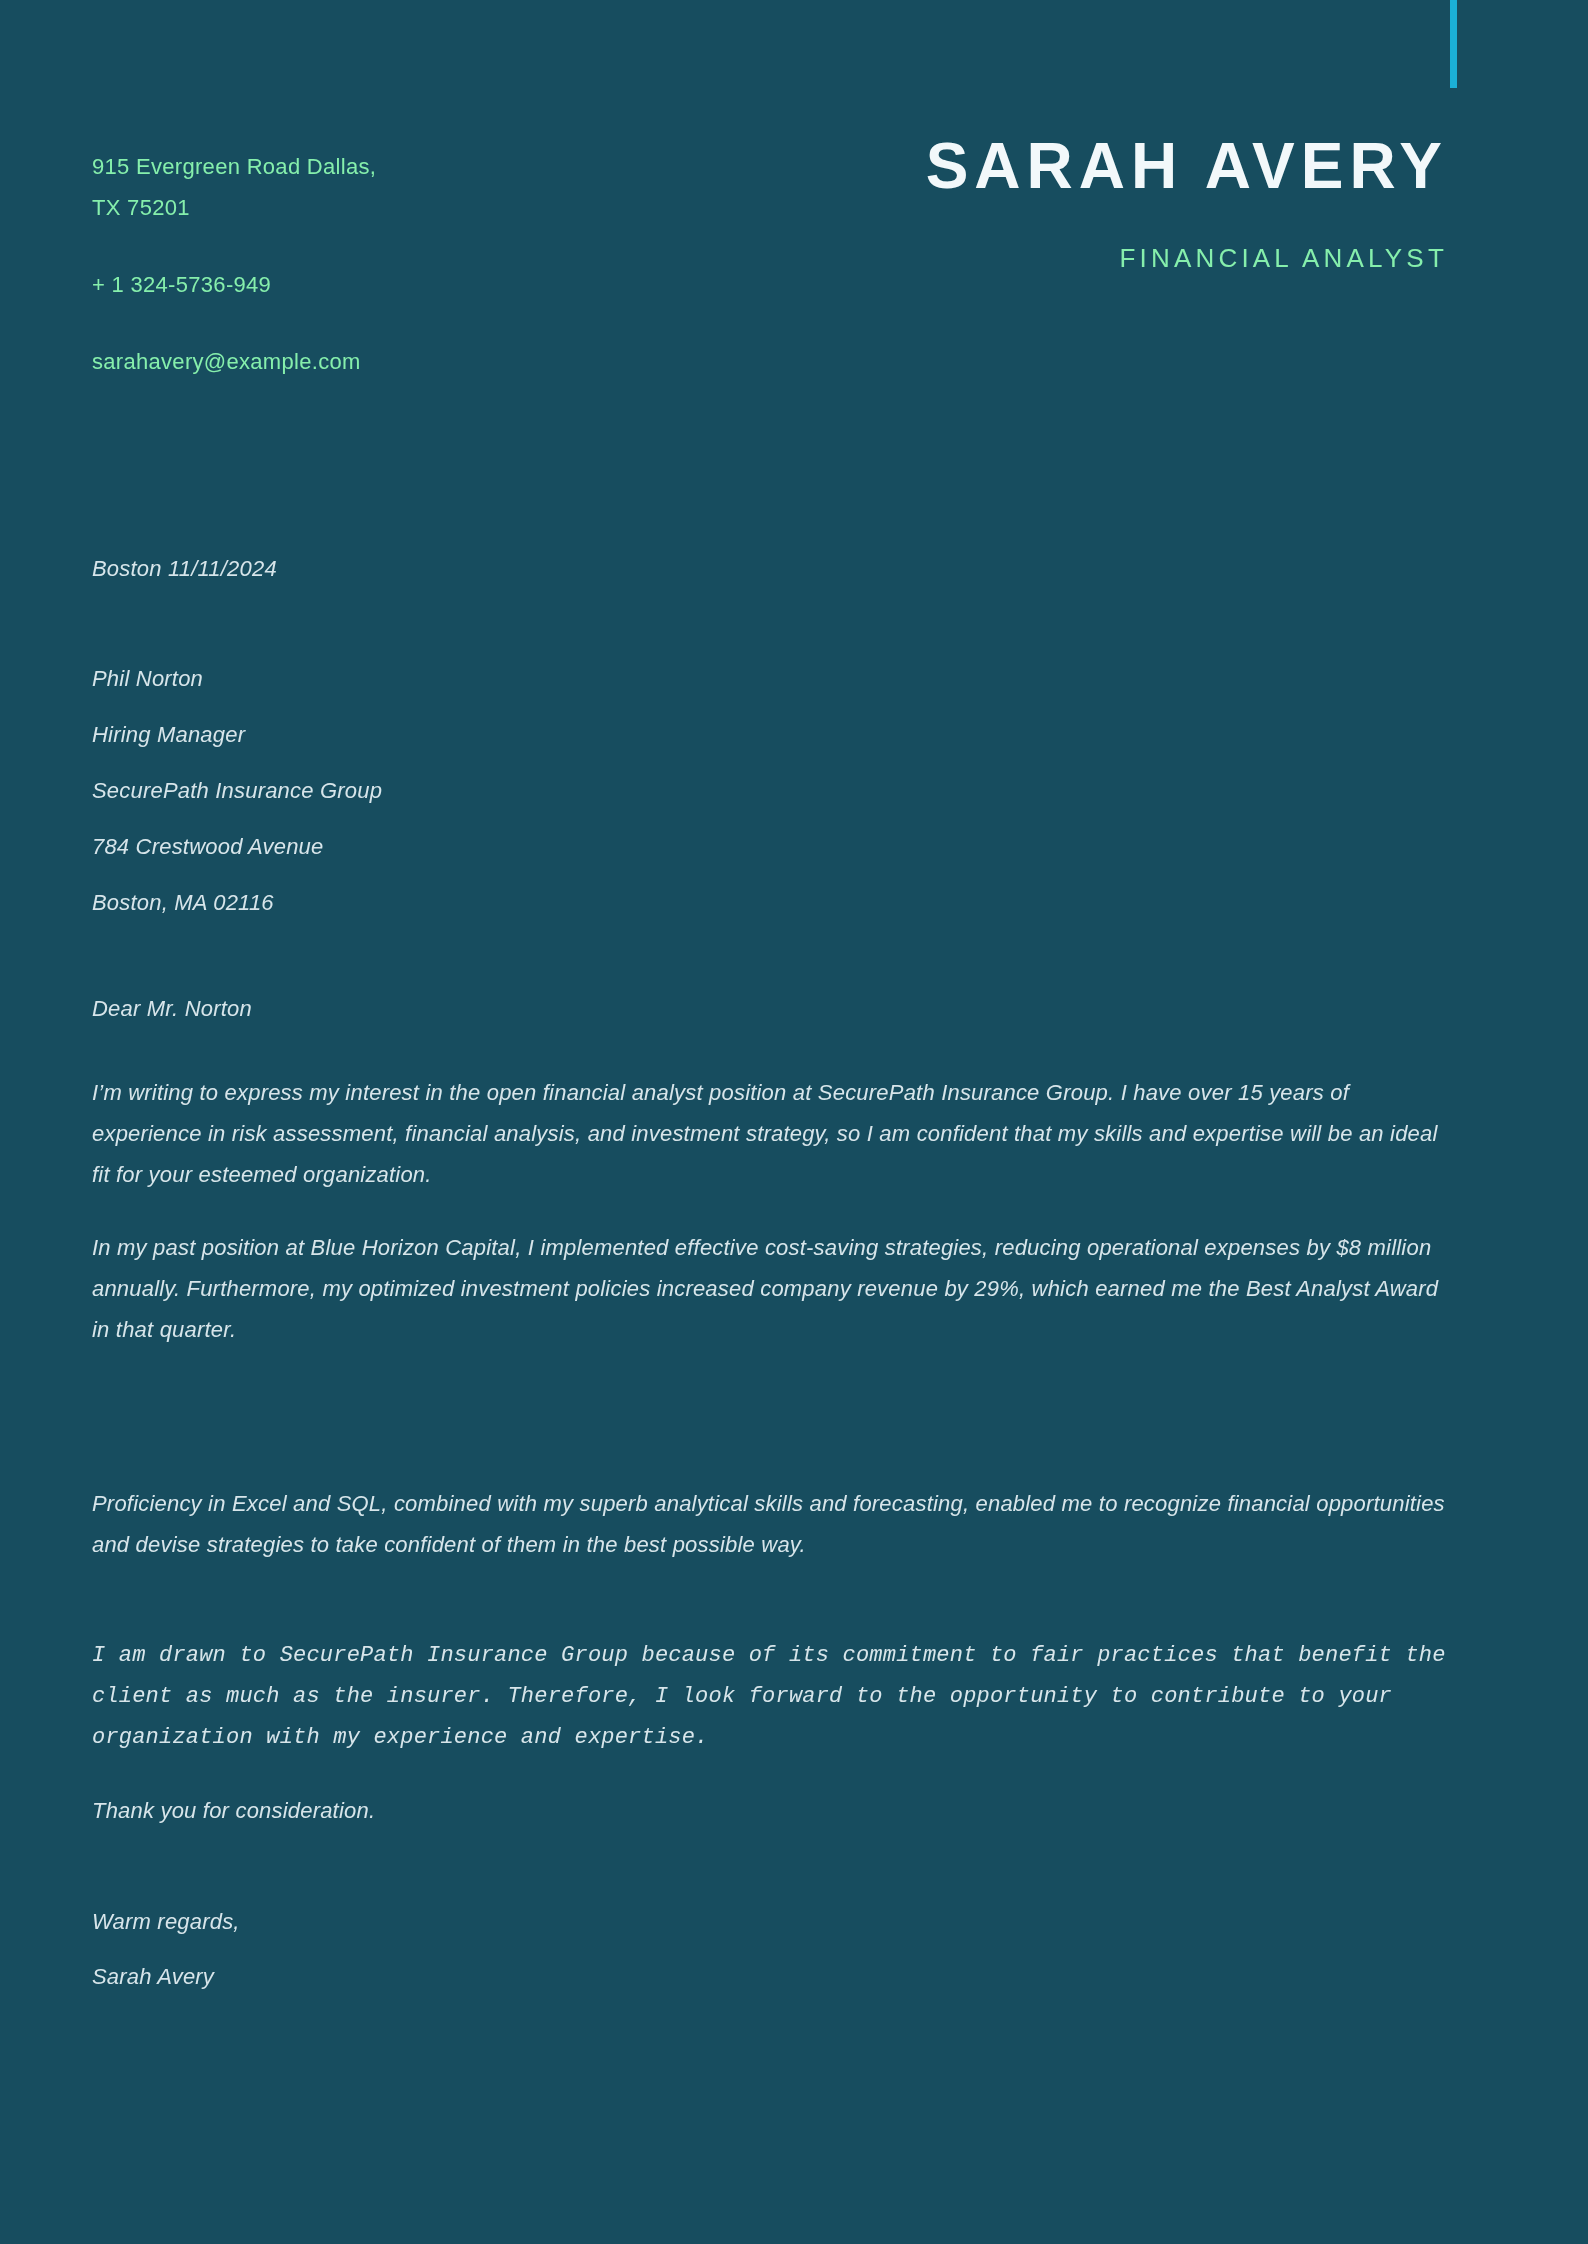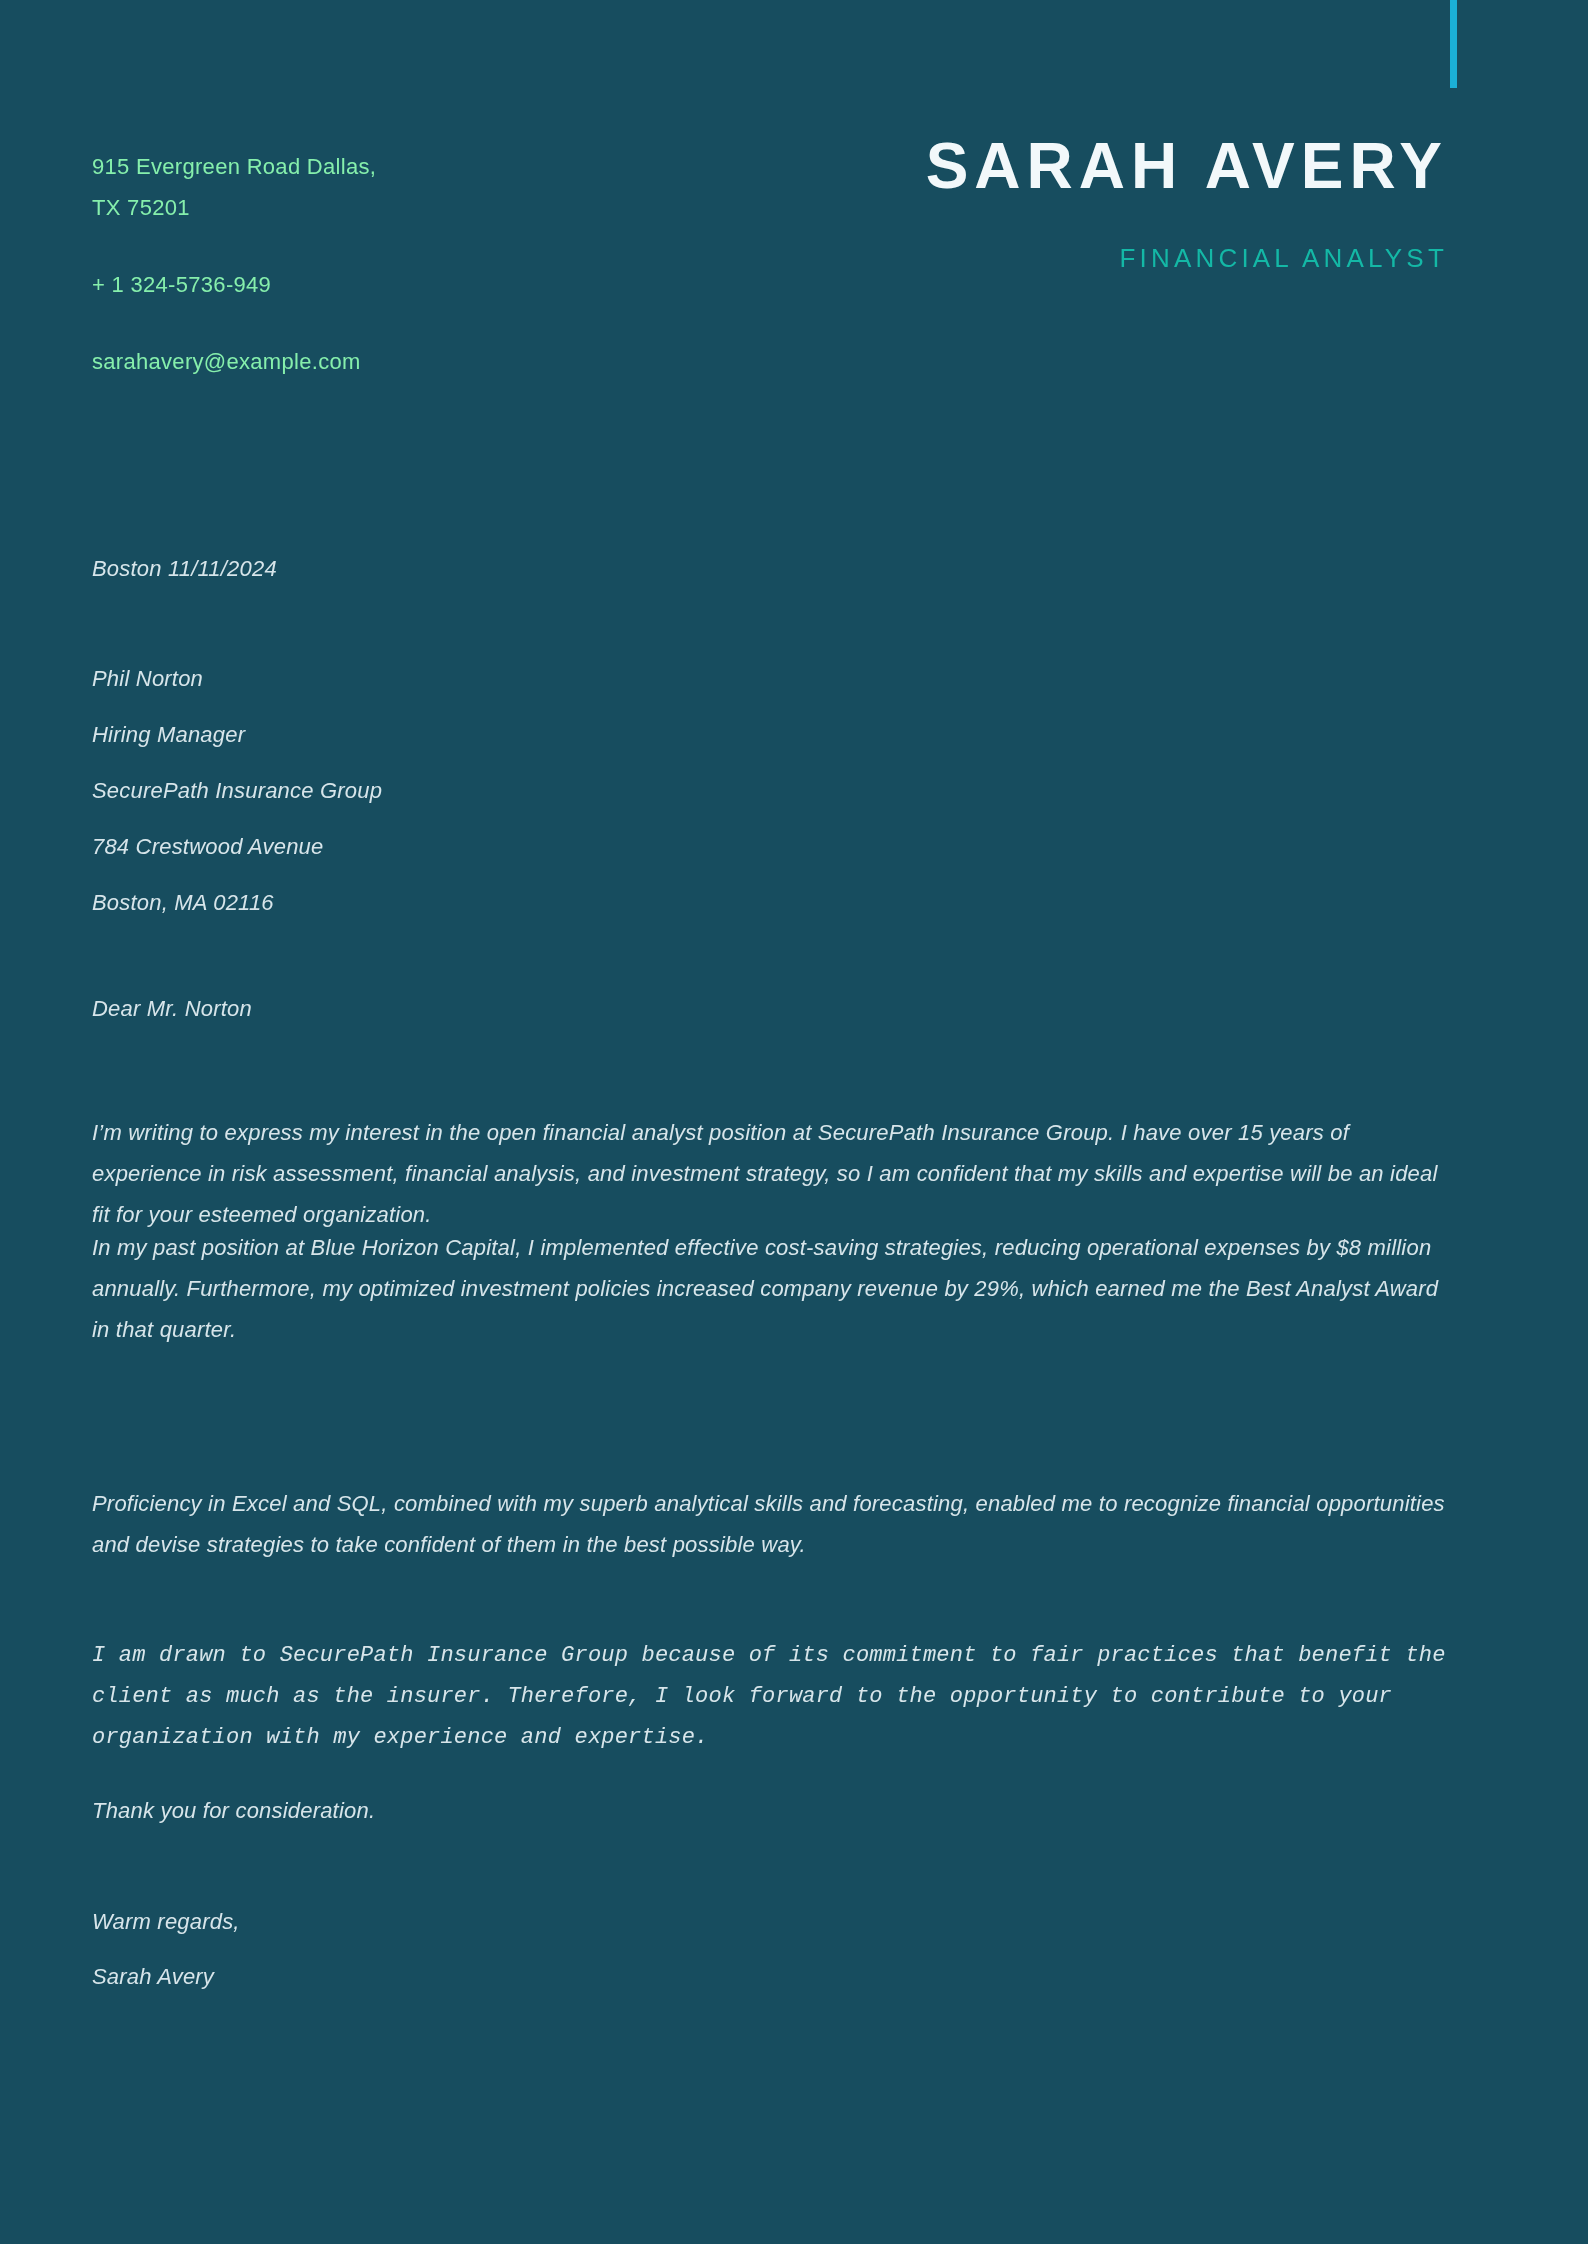--- a/index.html
+++ b/index.html
@@ -51,39 +51,39 @@
     letter-spacing: 6px;
     line-height: 1;
     white-space: nowrap;
   }
   .header .role {
     margin-top: 47px;
     font-size: 26px;
     font-weight: 400;
     letter-spacing: 4.2px;
     line-height: 1;
-    color: #14b8a6;
+    color: #86efac;
     white-space: nowrap;
   }
 
   
   .letter-text {
     position: absolute;
     left: 92px;
     width: 1356px;
     color: #D7E5EA;
     font-style: italic;
     font-size: 22px;
     line-height: 41px;
     letter-spacing: 0.2px;
   }
   .date-block     { top: 540px; margin-top: 8px; }
   .recipient-block{ top: 651px; line-height: 56px; }
   .salutation-block { top: 988px; }
-  .para-1 { top: 1112px; }
+  .para-1 { top: 1072px; }
   .para-2 { top: 1227px; }
   .para-3 { top: 1483px; }
   .para-4 { top: 1635px; font-family: Liberation Mono, monospace; }
   .thanks-block   { top: 1790px; }
   .closing-block  { top: 1901px; }
   .signature-block{ top: 1956px; }
 </style>
 </head>
 <body>
 

